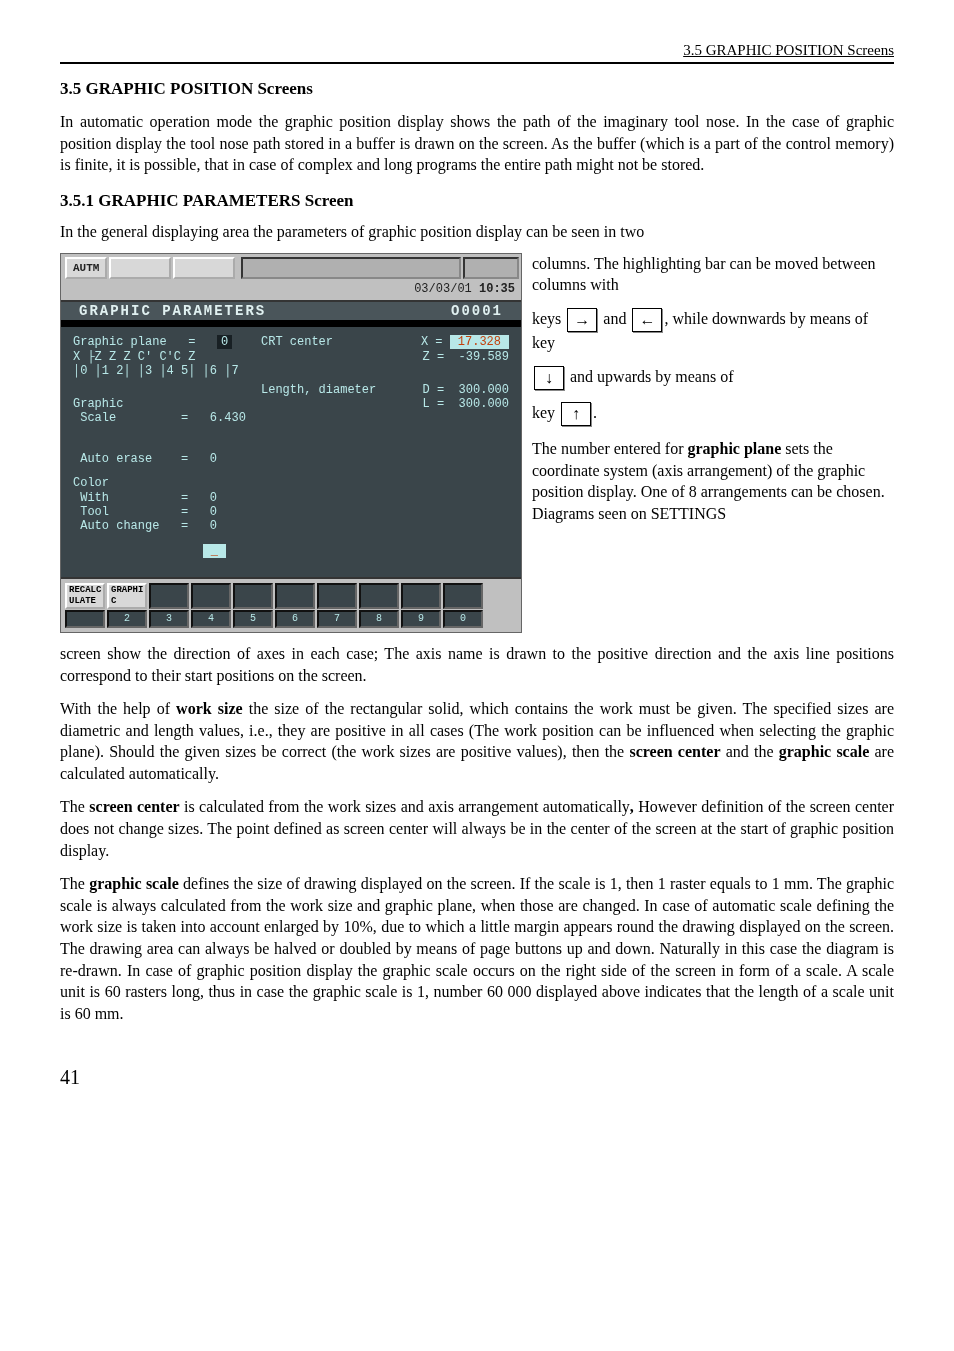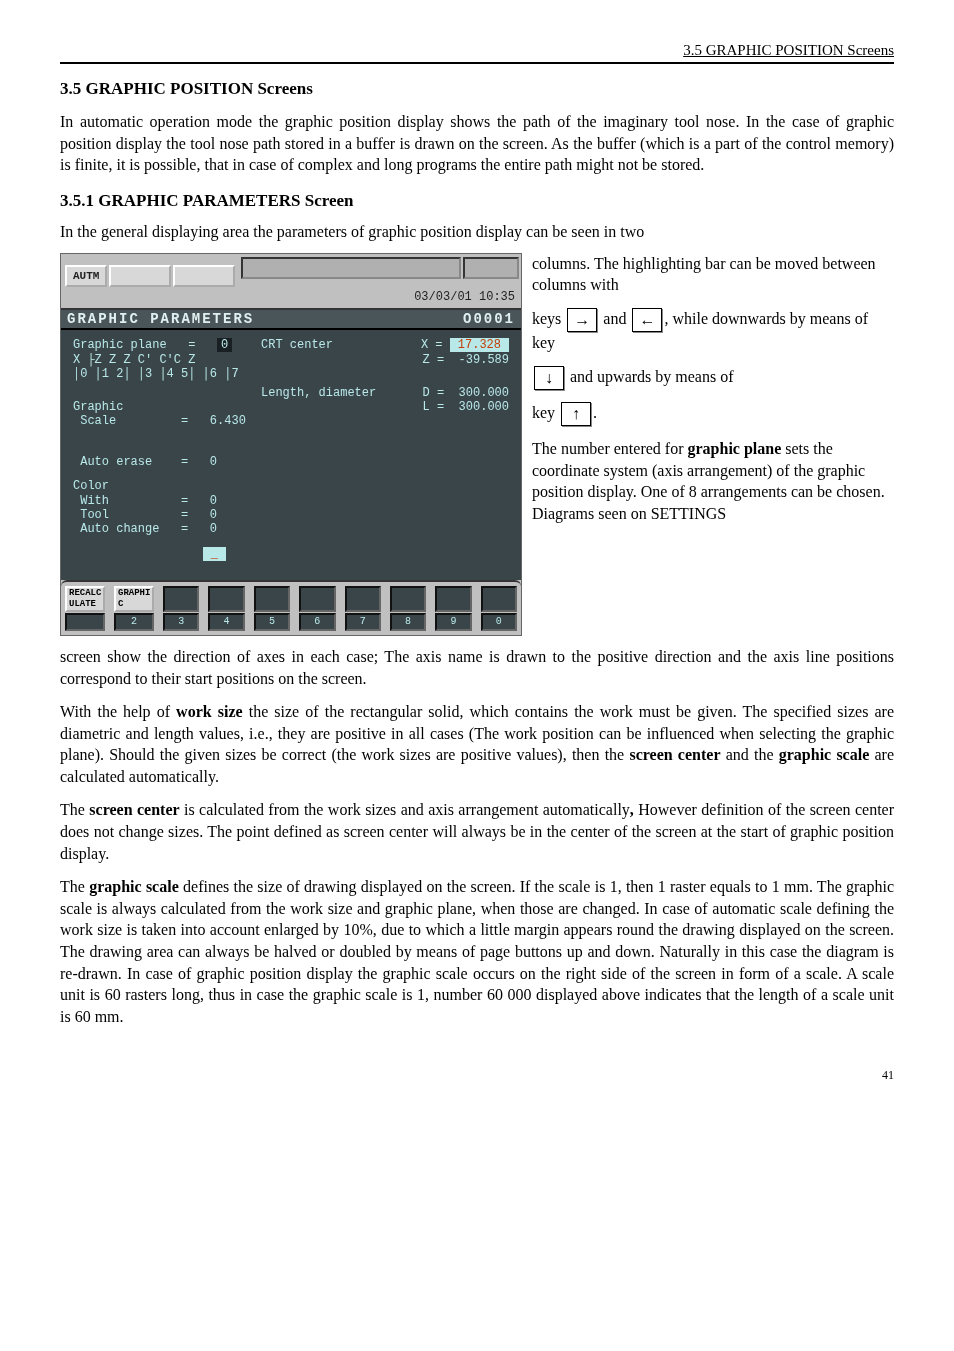--- a/index.html
+++ b/index.html
@@ -41,21 +41,21 @@
   .screenshot-box {
     width: 460px;
     flex: 0 0 460px;
     border: 1px solid #666;
     font-family: "Courier New", monospace;
     font-size: 12px;
     background: #c0c0c0;
   }
   .sb-top {
     background: #c0c0c0;
-    padding: 11px 4px 0 4px;
+    padding: 3px 4px 0 4px;
     display: flex;
     gap: 2px;
   }
   .sb-tab {
     background: #d8d8d8;
     border: 2px outset #fff;
     padding: 2px 6px;
     font-weight: bold;
     color: #222;
     font-size: 11px;
@@ -63,56 +63,55 @@
   .sb-tab.blank {
     width: 46px;
   }
   .sb-clock {
     text-align: right;
     background: #c0c0c0;
     font-size: 12px;
     padding: 2px 6px 2px 0;
     color: #222;
   }
-  .sb-clock .bold { font-weight: normal; }
+  .sb-clock .bold { font-weight: bold; }
   .sb-titlebar {
     background: #4a555a;
     color: #e0f0f0;
-    padding: 0 6px;
+    padding: 0 18px;
     font-size: 14px;
     font-family: "Courier New", monospace;
     letter-spacing: 2px;
     font-weight: bold;
     display: flex;
     justify-content: space-between;
     border-top: 2px inset #888;
-    border-bottom: 2px solid #000000;
+    border-bottom: 7px solid #000000;
   }
   .sb-body {
     background: #3a454a;
     color: #b8e8e8;
     padding: 8px 12px 12px 12px;
     min-height: 230px;
     position: relative;
     font-size: 12px;
     line-height: 1.2;
   }
   .sb-body .row { display: flex; justify-content: space-between; }
   .sb-body .col-left { width: 180px; }
   .sb-body .col-mid { width: 120px; }
   .sb-body .col-right { width: 120px; text-align: right;}
   .sb-body .hl-dark { background: #182024; color: #b8e8e8; padding: 0 4px; }
   .sb-body .hl-light { background: #b8e8e8; color: #c2410c; padding: 0 8px; text-align: right; }
   .sb-foot {
     background: #c0c0c0;
     padding: 4px;
     display: flex;
-    gap: 9px;
+    gap: 2px;
     border-top: 2px inset #888;
-    border-radius: 6px;
   }
   .sb-key {
     display: flex;
     flex-direction: column;
     font-size: 9px;
     width: 40px;
   }
   .sb-key .lbl {
     background: #d8d8d8;
     border: 2px outset #fff;
@@ -147,21 +146,21 @@
     padding: 0 3px;
     text-align: center;
     vertical-align: middle;
     font-family: Arial, sans-serif;
     font-weight: bold;
     line-height: 22px;
     margin: 0 2px;
     box-shadow: 1px 1px 0 #888;
     background: #fff;
   }
-  .page-num { text-align: right; margin-top: 40px; font-size: 12px;}
+  .page-num { text-align: left; margin-top: 40px; font-size: 20px;}
   b, strong { font-weight: bold; }
 </style>
 </head>
 <body>
 
 <div class="header-line">3.5 GRAPHIC POSITION Screens</div>
 
 <h2 class="section">3.5 GRAPHIC POSITION Screens</h2>
 
 <p>In automatic operation mode the graphic position display shows the path of the imaginary tool nose. In the case of graphic position display the tool nose path stored in a buffer is drawn on the screen. As the buffer (which is a part of the control memory) is finite, it is possible, that in case of complex and long programs the entire path might not be stored.</p>

